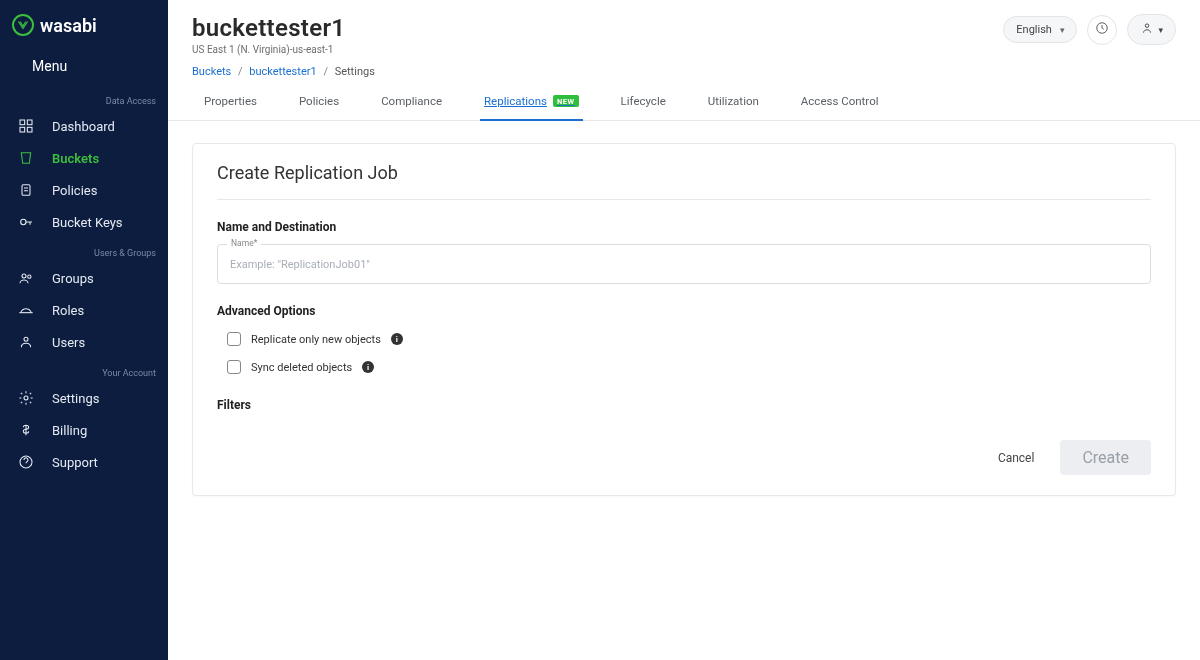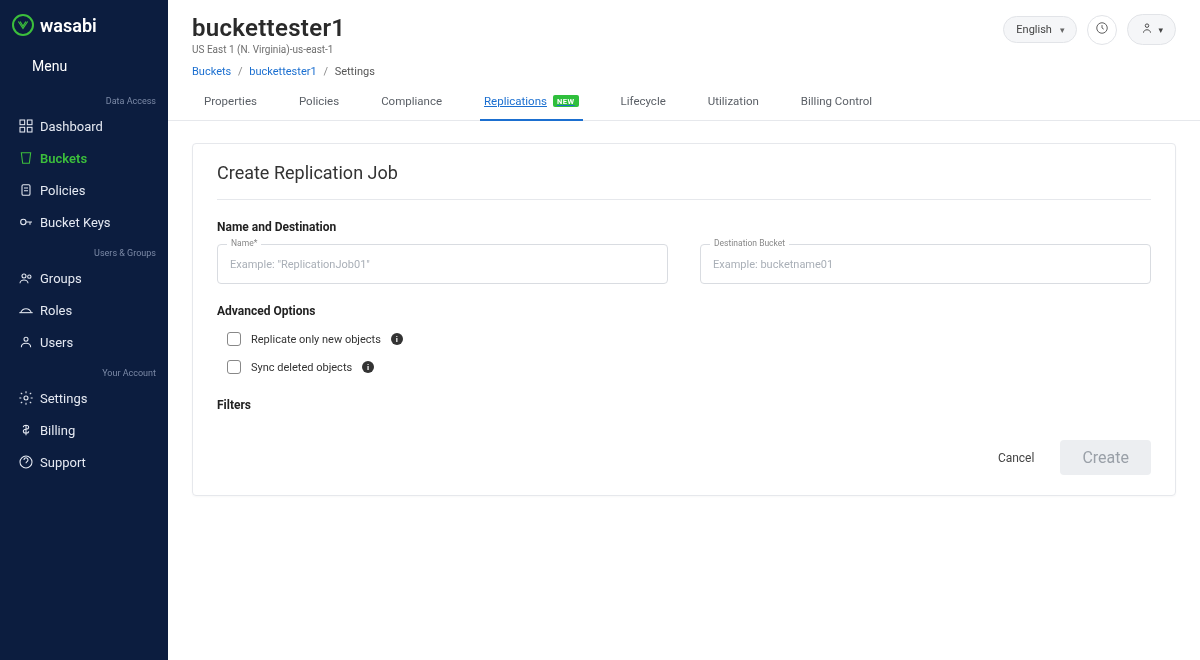--- a/index.html
+++ b/index.html
@@ -5,21 +5,21 @@
   * { box-sizing: border-box; margin: 0; padding: 0; font-family: -apple-system, BlinkMacSystemFont, "Segoe UI", Roboto, Arial, sans-serif; }
   body { width: 1200px; height: 660px; background: #fff; display: flex; overflow: hidden; color:#1e1e1e;}
   
   .sidebar { width: 168px; height: 660px; background: #0c1d3f; color: #fff; display: flex; flex-direction: column; font-size: 12px; text-align: right; }
   .logo { display: flex; align-items: center; gap: 6px; padding: 14px 12px 10px 12px; }
   .logo-mark { width: 22px; height: 22px; border-radius: 50%; border: 2px solid #3cbf3c; display: flex; align-items: center; justify-content: center; }
   .logo-mark svg { width:14px; height:14px; }
   .logo-text { font-size: 18px; font-weight: 600; }
   .menu-row { display:flex; align-items:center; gap:14px; padding: 12px 18px; font-size:14px; }
   .section-label { font-size: 9px; color: #7b89a6; padding: 10px 12px 4px 12px; }
-  .nav-item { display:flex; align-items:center; gap:6px; padding: 8px 18px; font-size:13px; color:#e5e9f2; cursor:pointer; }
+  .nav-item { display:flex; align-items:center; gap:18px; padding: 8px 18px; font-size:13px; color:#e5e9f2; cursor:pointer; }
   .nav-item.active { color:#3cbf3c; font-weight:600; }
   .nav-item .icon { width:16px; height:16px; display:flex; align-items:center; justify-content:center; }
   .nav-item svg { width:16px; height:16px; fill:none; stroke: currentColor; stroke-width:1.6; }
   
   .main { flex:1; height:660px; overflow:auto; background:#fff; }
   .header-bar { display:flex; align-items:flex-start; padding: 14px 24px 0 24px; }
   .title-block { flex:1; }
   .page-title { font-size: 24px; font-weight:600; color:#2a2a2a; letter-spacing: .3px;}
   .region { font-size: 10px; color:#6e6e6e; margin-top:2px; }
   .crumbs { margin-top: 10px; font-size:11px; }
@@ -215,36 +215,32 @@
   <div class="tabs">
     <div class="tab">Properties</div>
     <div class="tab">Policies</div>
     <div class="tab">Compliance</div>
     <div class="tab active">
       <span>Replications</span>
       <span class="badge-new">NEW</span>
     </div>
     <div class="tab">Lifecycle</div>
     <div class="tab">Utilization</div>
-    <div class="tab">Billing Control</div>
+    <div class="tab">Access Control</div>
   </div>
 
   <div class="card">
     <div class="card-title">Create Replication Job</div>
 
     <div class="section-h">Name and Destination</div>
     <div class="row2">
       <div class="field">
         <span class="field-label">Name*</span>
         <input type="text" placeholder="Example: &quot;ReplicationJob01&quot;" style="">
       </div>
-      <div class="field">
-        <span class="field-label">Destination Bucket</span>
-        <input type="text" placeholder="Example: bucketname01" style="">
-      </div>
     </div>
 
     <div class="section-h">Advanced Options</div>
     <div class="chk-row">
       <span class="chk"></span>
       <span>Replicate only new objects</span>
       <span class="info-dot">i</span>
     </div>
     <div class="chk-row">
       <span class="chk"></span>

